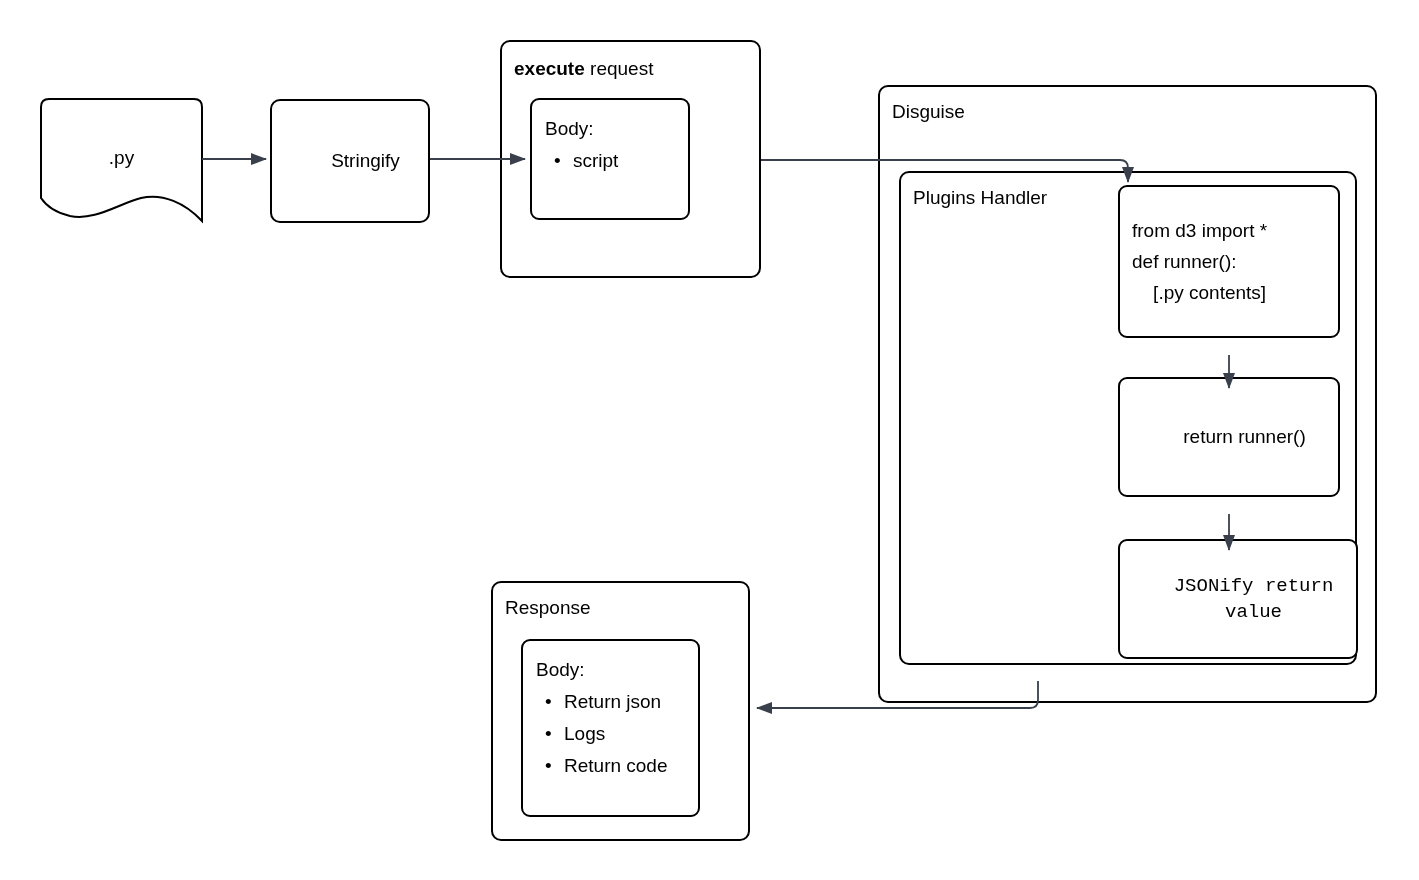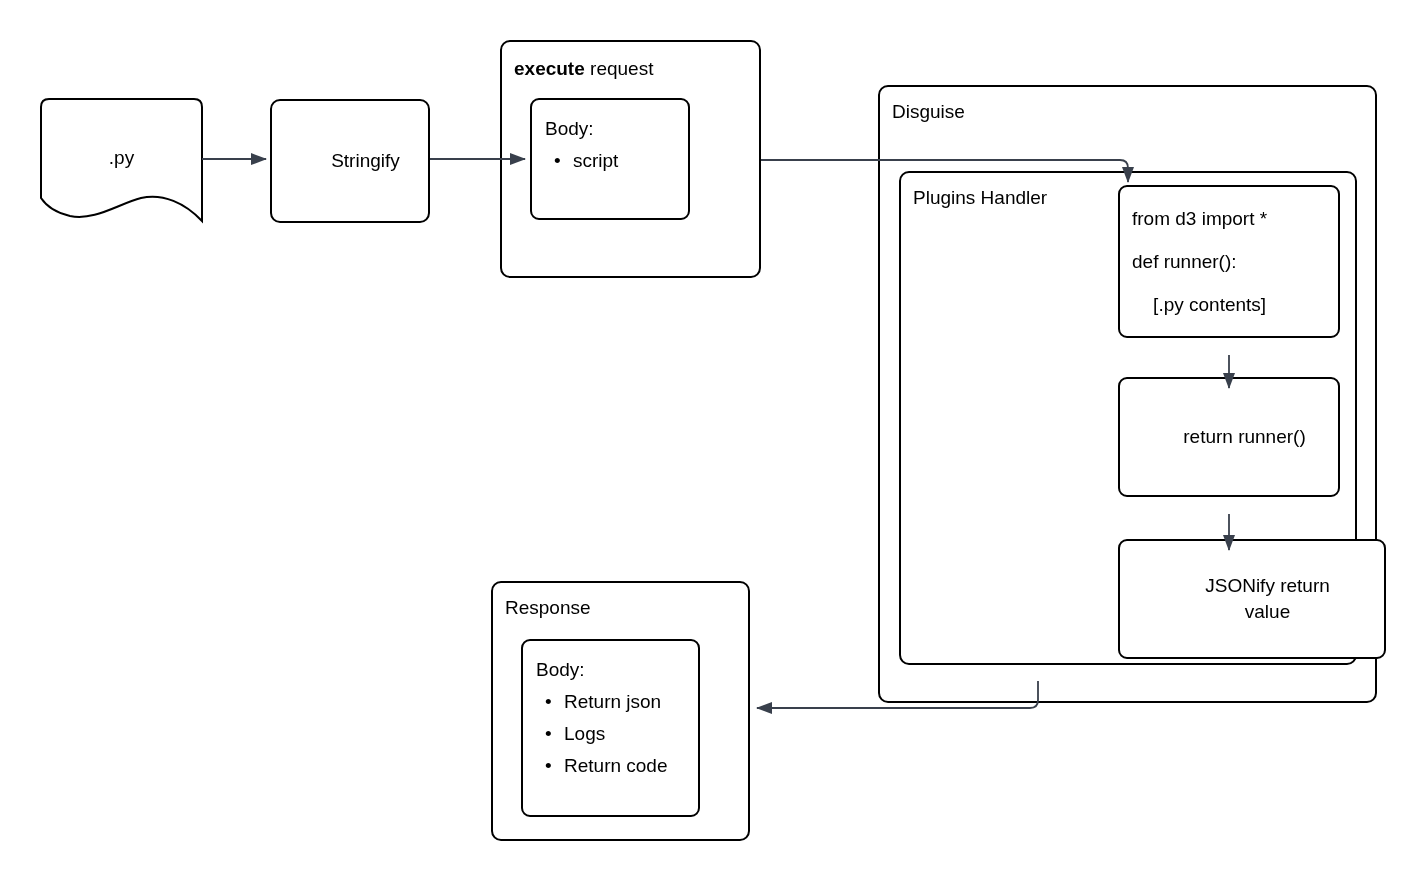--- a/index.html
+++ b/index.html
@@ -63,21 +63,20 @@
     width: 12px;
     margin-right: 7px;
     font-size: 19px;
   }
   .code-box {
     display: flex;
     flex-direction: column;
     justify-content: center;
     padding: 0 10px 0 12px;
     font-size: 19px;
-    gap: 12px;
   }
   .code-line {
     white-space: pre;
     line-height: 31px;
   }
   .doc-label {
     position: absolute;
     left: 41px;
     top: 99px;
     width: 161px;
@@ -127,21 +126,21 @@
       <div class="box inner code-box" style="left:217px; top:12px; width:222px; height:153px;">
         <div class="code-line">from d3 import *</div>
         <div class="code-line">def runner():</div>
         <div class="code-line">    [.py contents]</div>
       </div>
 
       <div class="box inner centered" style="left:217px; top:204px; width:222px; height:120px;">
         <span>return runner()</span>
       </div>
 
-      <div class="box inner centered" style="left:217px; top:366px; width:268px; height:120px;">
+      <div class="box inner centered" style="left:217px; top:366px; width:240px; height:120px;font-family:Liberation Mono, monospace;">
         <span class="node-label-wrap">JSONify return value</span>
       </div>
     </div>
   </div>
 
   <div class="box" style="left:491px; top:581px; width:259px; height:260px;">
     <div class="container-title">Response</div>
     <div class="box inner" style="left:28px; top:56px; width:179px; height:178px;">
       <div class="body-content">
         <div>Body:</div>

